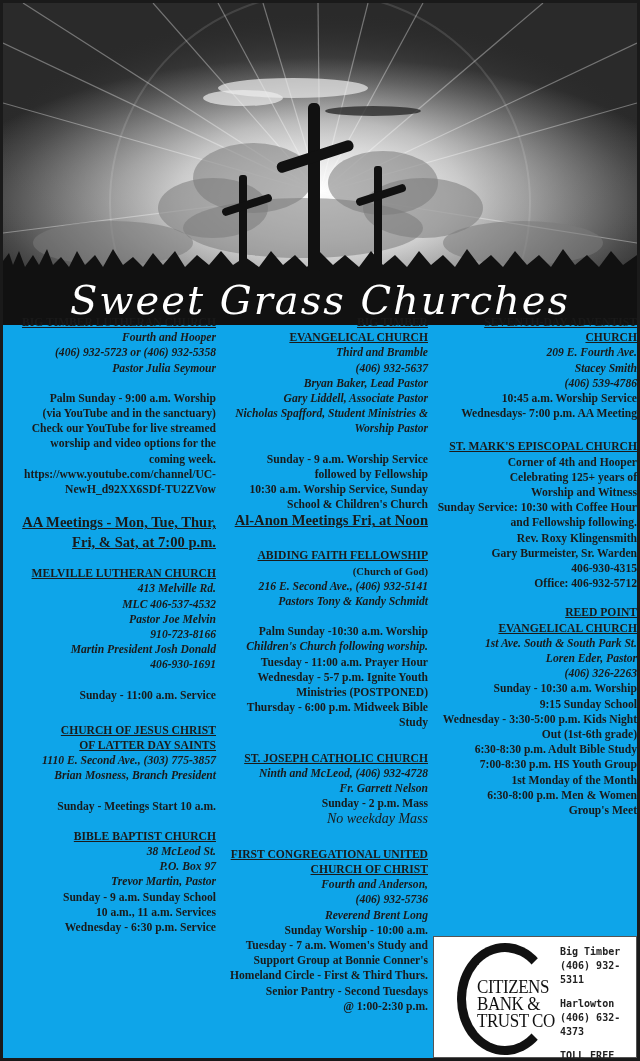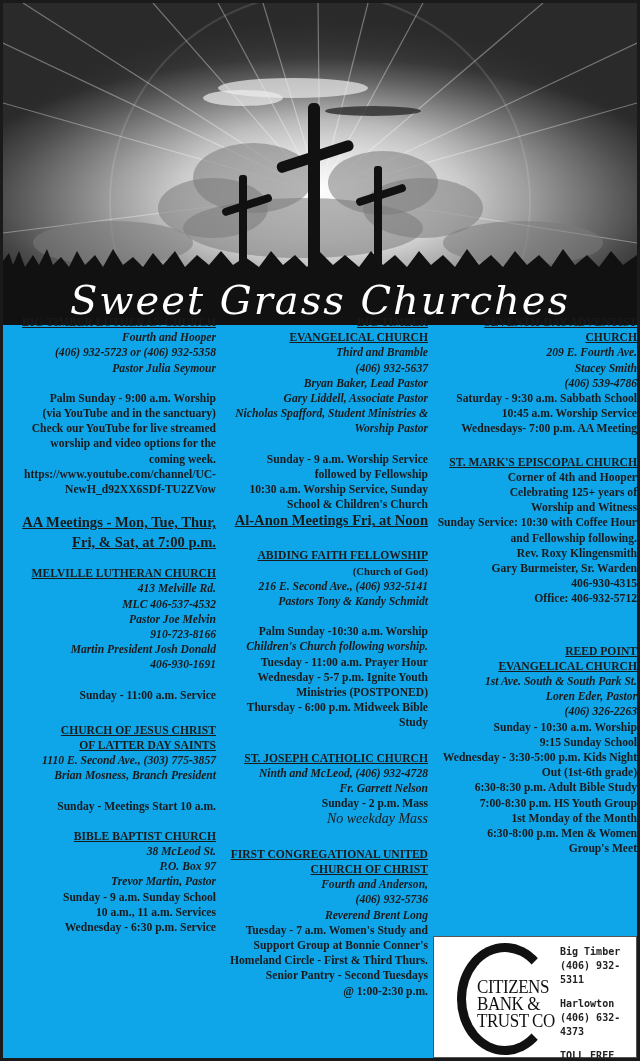--- a/index.html
+++ b/index.html
@@ -194,40 +194,40 @@
       <span class="it">Fr. Garrett Nelson</span>
       <span class="b">Sunday  -  2 p.m. Mass</span>
       <span class="itl" style="font-size:14px;">No weekday Mass</span>
     </div>
     <div class="block" style="margin-top:20px;">
       <span class="name">FIRST CONGREGATIONAL UNITED</span>
       <span class="name">CHURCH OF CHRIST</span>
       <span class="it">Fourth and Anderson,</span>
       <span class="it">(406) 932-5736</span>
       <span class="it">Reverend Brent Long</span>
+      <span class="b">Sunday Worship - 10:00 a.m.</span>
       <span class="b">Tuesday - 7 a.m. Women's Study and</span>
       <span class="b">Support Group at Bonnie Conner's</span>
       <span class="b">Homeland Circle - First &amp; Third Thurs.</span>
       <span class="b">Senior Pantry - Second Tuesdays</span>
       <span class="b">@ 1:00-2:30 p.m.</span>
     </div>
   </div>
 
   <div class="col col3">
     <div class="block" style="margin-bottom:18px;">
       <span class="name">SEVENTH-DAY ADVENTIST</span>
       <span class="name">CHURCH</span>
       <span class="it">209 E. Fourth Ave.</span>
       <span class="it">Stacey Smith</span>
       <span class="it">(406) 539-4786</span>
-      <span class="b">Saturday - 9:30 a.m. Sabbath School</span>
       <span class="b">10:45 a.m. Worship Service</span>
       <span class="b">Wednesdays- 7:00 p.m. AA Meeting</span>
     </div>
-    <div class="block" style="margin-bottom:37px;">
+    <div class="block" style="margin-bottom:14px;">
       <span class="name">ST. MARK'S EPISCOPAL CHURCH</span>
       <span class="b">Corner of 4th and Hooper</span>
       <span class="b">Celebrating 125+ years of</span>
       <span class="b">Worship and Witness</span>
       <span class="b">Sunday Service: 10:30 with Coffee Hour</span>
       <span class="b">and Fellowship following.</span>
       <span class="b">Rev. Roxy Klingensmith</span>
       <span class="b">Gary Burmeister, Sr. Warden</span>
       <span class="b">406-930-4315</span>
       <span class="b">Office: 406-932-5712</span>

